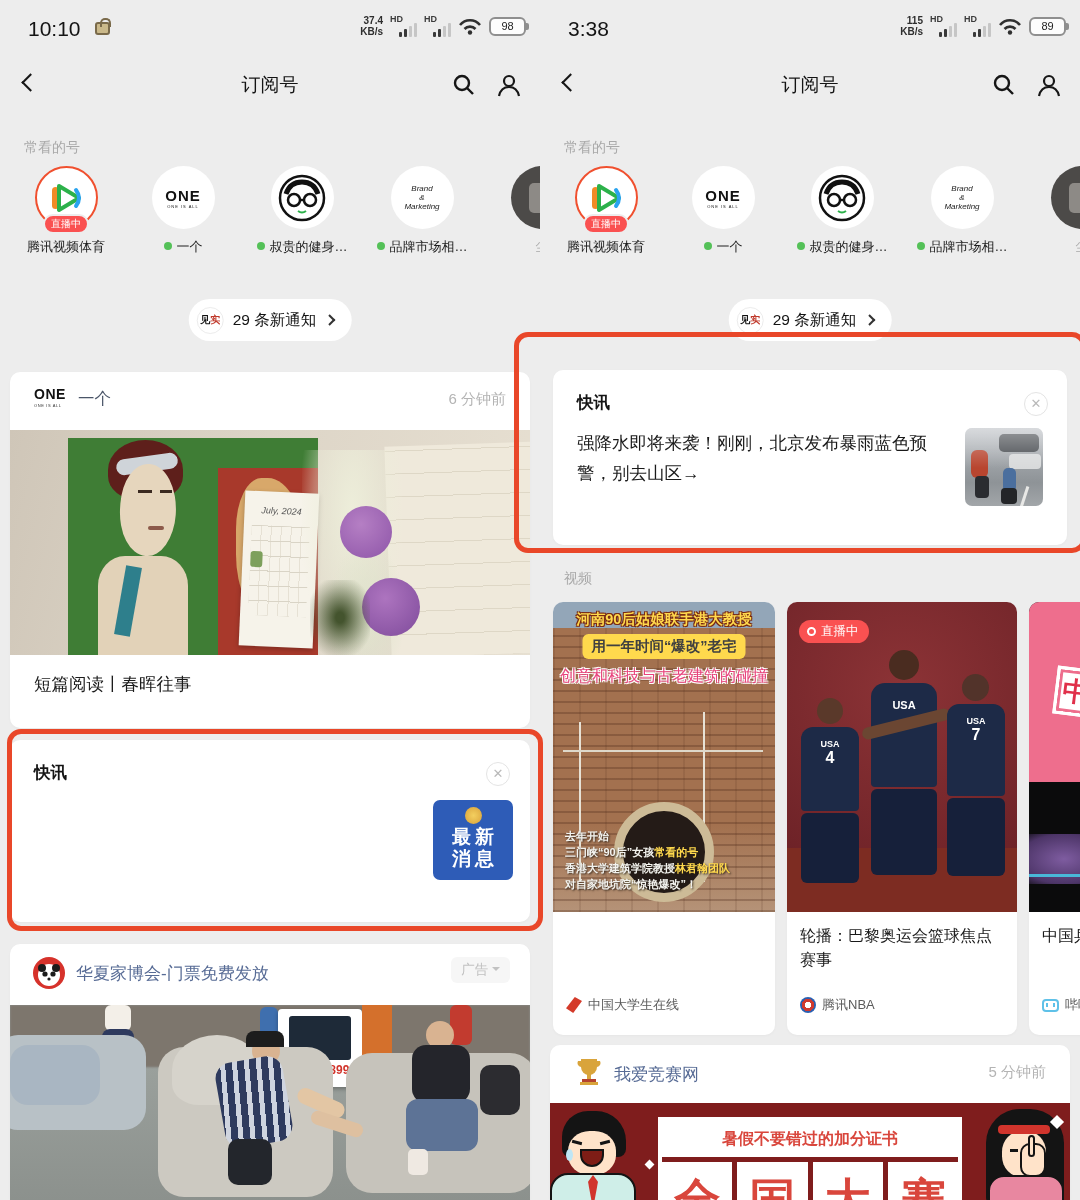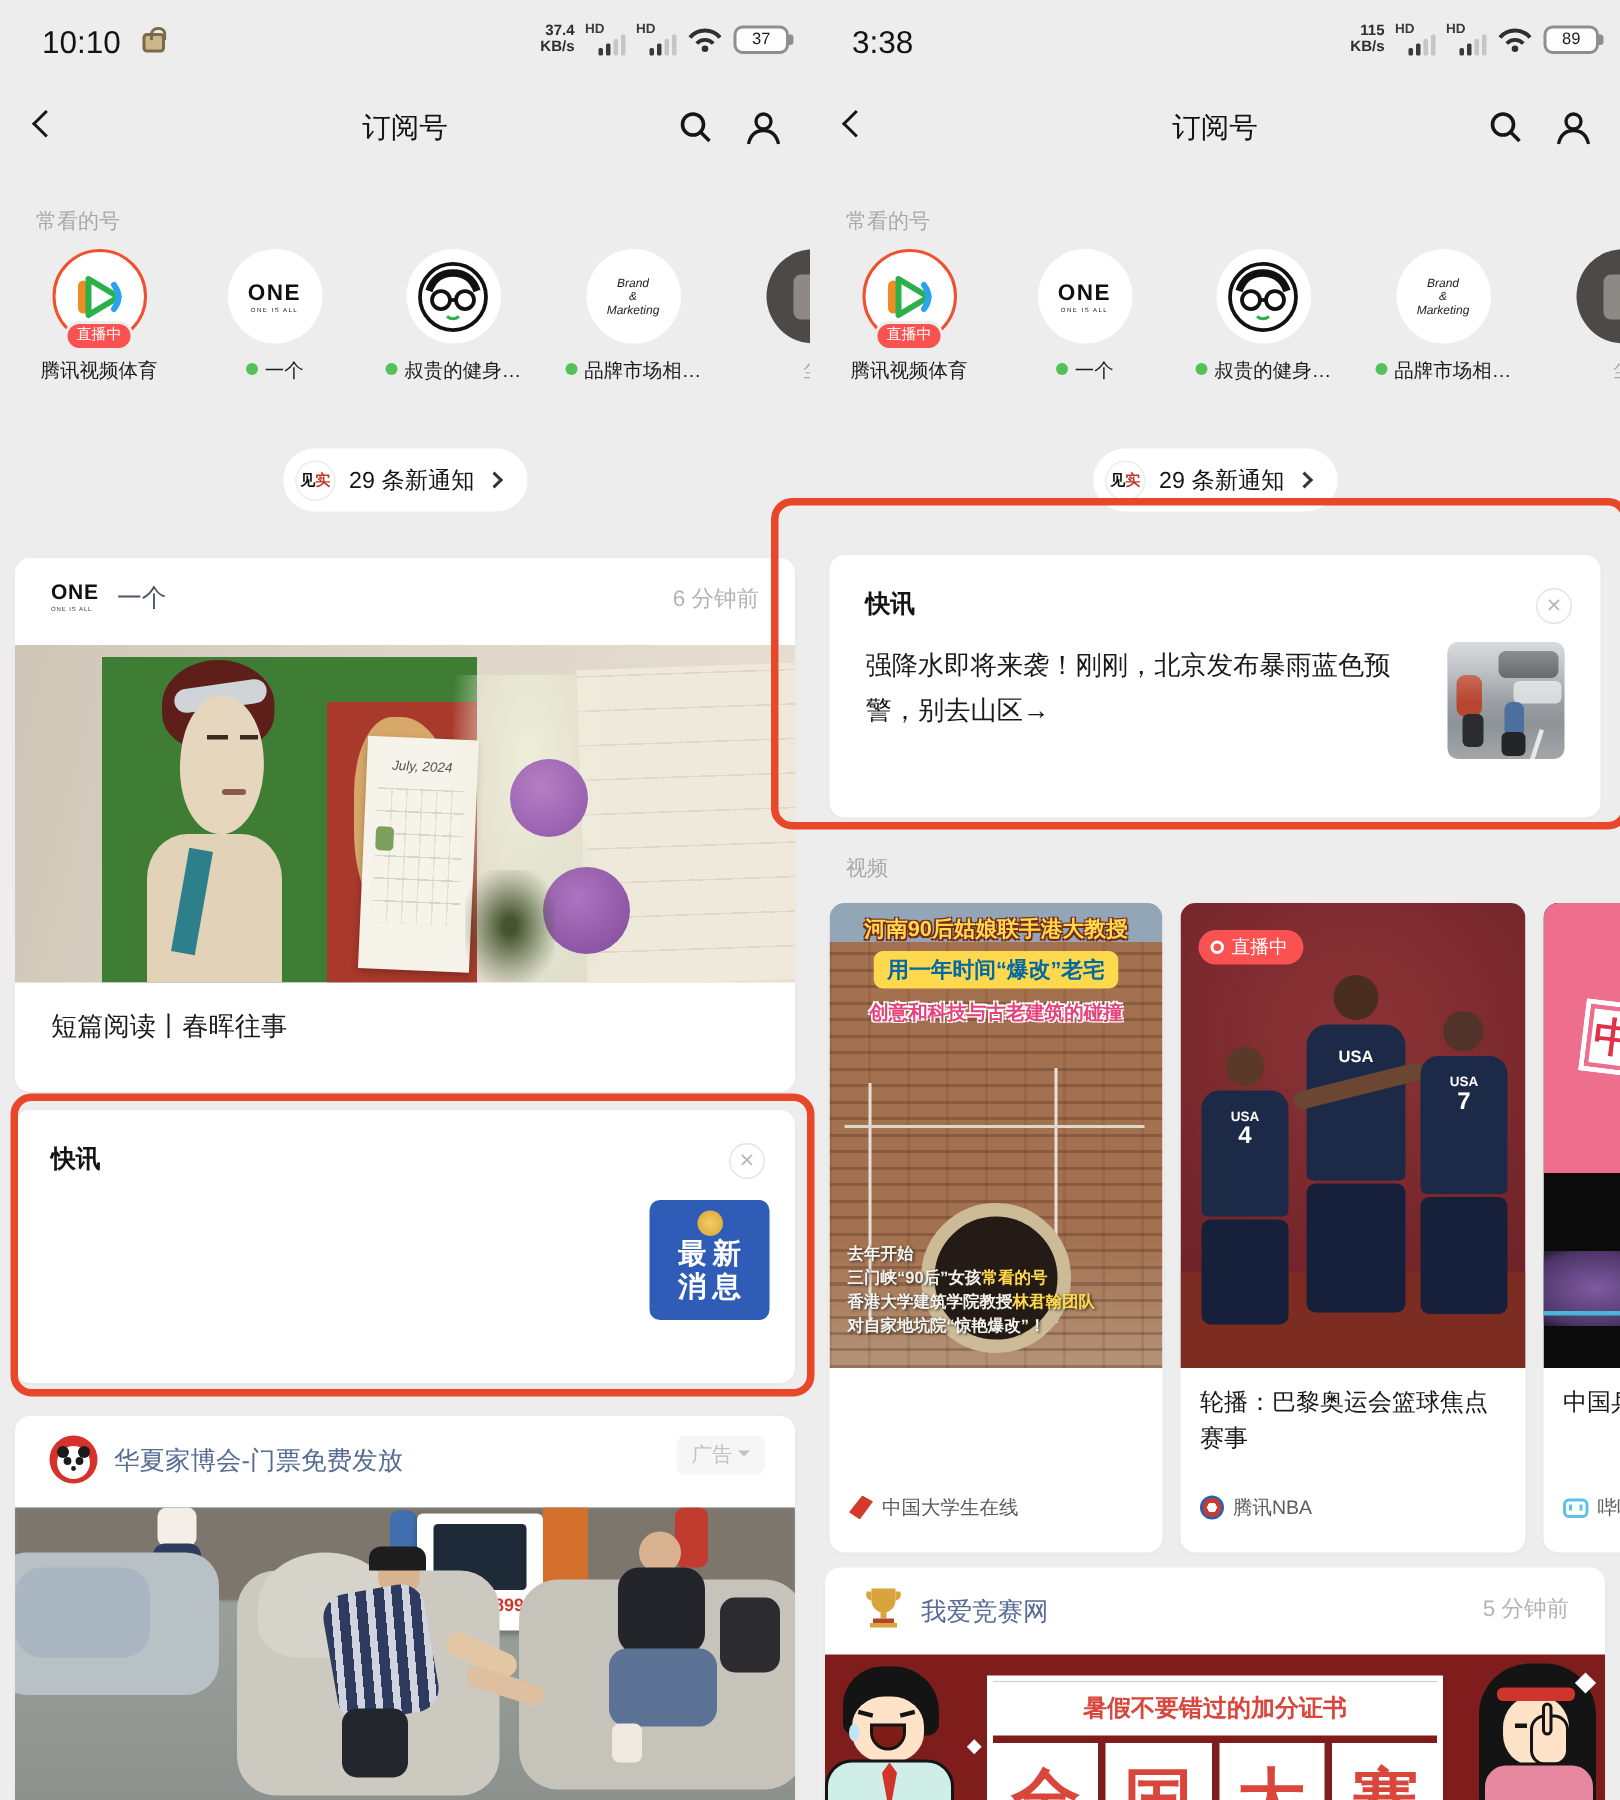--- a/index.html
+++ b/index.html
@@ -39,21 +39,21 @@
 
 .xbtn{position:absolute;width:24px;height:24px;border:1.5px solid #e4e4e4;border-radius:50%;color:#b9b9b9;font-size:13px;line-height:21px;text-align:center;background:#fff}
 .flash-title{position:absolute;font-size:16.5px;font-weight:bold;color:#141414}
 .flash-text{position:absolute;font-size:17.5px;color:#1a1a1a;line-height:30px}
 .acct-blue{font-size:17px;color:#576b95}
 .timegrey{font-size:15px;color:#b4b4b4}
 .vtitle{font-size:16px;color:#191919;line-height:24px;word-break:break-all}
 .vacct{font-size:13px;color:#5b5b5b;display:flex;align-items:center;gap:6px}
 .annot{position:absolute;border:5px solid #e94729;border-radius:14px;z-index:50;pointer-events:none}
 .ol1{color:#ffd94d;font-weight:bold;font-size:14.5px;text-shadow:1px 1px 0 #7a2a12,-1px 1px 0 #7a2a12,1px -1px 0 #7a2a12,-1px -1px 0 #7a2a12;white-space:nowrap}
-.ol3{color:#e8427c;font-weight:bold;font-size:13px;text-shadow:1px 1px 0 #fff,-1px 1px 0 #fff,1px -1px 0 #fff,-1px -1px 0 #fff;white-space:nowrap}
+.ol3{color:#e8427c;font-weight:normal;font-size:16px;text-shadow:1px 1px 0 #fff,-1px 1px 0 #fff,1px -1px 0 #fff,-1px -1px 0 #fff;white-space:nowrap}
 .cap{font-size:11px;color:#f3f3ef;font-weight:bold;text-shadow:1px 1px 2px rgba(40,30,20,.9);white-space:nowrap;line-height:16px}
 .cap b{color:#ffd94d}
 .spark{position:absolute;width:10px;height:10px;background:#fff;transform:rotate(45deg)}
 </style>
 </head>
 <body>
 
 <div class="stage">
 
 <section class="screen" style="left:0">
@@ -83,21 +83,21 @@
               <i style="height:11px"></i>
               <i style="height:14px"></i>
             </span>
       </div>
       <svg width="24" height="18">
             <path d="M2 8 a 13 13 0 0 1 20 0" stroke="#2f2f2f" stroke-width="2.6" fill="none"></path>
             <path d="M6.5 12 a 7.5 7.5 0 0 1 11 0" stroke="#2f2f2f" stroke-width="2.6" fill="none"></path>
             <circle cx="12" cy="15.5" r="2.2" fill="#2f2f2f"></circle>
           </svg>
       <div class="batt">
-            <span>37</span>
+            <span>98</span>
           </div>
     </div>
   </div>
 
   <div class="nav">
     <span class="back"></span>
     <div class="ntitle">订阅号</div>
     <svg class="abs" style="right:64px;top:15px" width="24" height="24">
           <circle cx="10" cy="10" r="7" stroke="#161616" stroke-width="2.4" fill="none"></circle>
           <line x1="15" y1="15" x2="21" y2="21" stroke="#161616" stroke-width="2.4"></line>
@@ -382,21 +382,21 @@
   <div class="abs" style="left:24px;top:570px;font-size:14px;color:#a9a9a9">视频</div>
 
   <div class="card" style="left:13px;width:222px;top:602px;height:433px">
     <div class="abs" style="left:0;top:0;right:0;height:310px;background:linear-gradient(#93a6b8 0 26px,#a3714f 26px 72%,#b59378);overflow:hidden">
       <div class="abs" style="left:0;top:26px;right:0;bottom:0;background:repeating-linear-gradient(0deg,rgba(70,35,20,.28) 0 2px,transparent 2px 11px),repeating-linear-gradient(90deg,rgba(70,35,20,.12) 0 2px,transparent 2px 26px)"></div>
       <div class="abs" style="left:26px;top:120px;width:2px;height:160px;background:#e7e2d6"></div>
       <div class="abs" style="left:150px;top:110px;width:2px;height:170px;background:#e7e2d6"></div>
       <div class="abs" style="left:10px;top:148px;width:200px;height:2px;background:#ded8ca"></div>
       <div class="abs" style="left:61px;top:200px;width:100px;height:100px;border-radius:50%;background:#241b17;border:9px solid #cdbb97"></div>
       <div class="abs ol1" style="left:50%;top:8px;transform:translateX(-50%)">河南90后姑娘联手港大教授</div>
-      <div class="abs" style="left:50%;top:32px;transform:translateX(-50%);background:#ffd94d;border-radius:6px;padding:3px 9px;font-size:14.5px;font-weight:bold;color:#0369a1;white-space:nowrap">用一年时间“爆改”老宅</div>
+      <div class="abs" style="left:50%;top:32px;transform:translateX(-50%);background:#ffd94d;border-radius:6px;padding:3px 9px;font-size:14.5px;font-weight:bold;color:#404040;white-space:nowrap">用一年时间“爆改”老宅</div>
       <div class="abs ol3" style="left:50%;top:64px;transform:translateX(-50%)">创意和科技与古老建筑的碰撞</div>
       <div class="abs" style="left:12px;top:226px">
         <div class="cap">去年开始</div>
         <div class="cap"><span>三门峡“90后”女孩</span><b>常看的号</b></div>
         <div class="cap"><span>香港大学建筑学院教授</span><b>林君翰团队</b></div>
         <div class="cap">对自家地坑院“惊艳爆改”！</div>
       </div>
     </div>
     <div class="abs vacct" style="left:13px;top:394px">
       <span style="display:inline-block;width:16px;height:16px;background:#d43a2a;clip-path:polygon(0 70%,55% 0,100% 25%,45% 100%)"></span>

